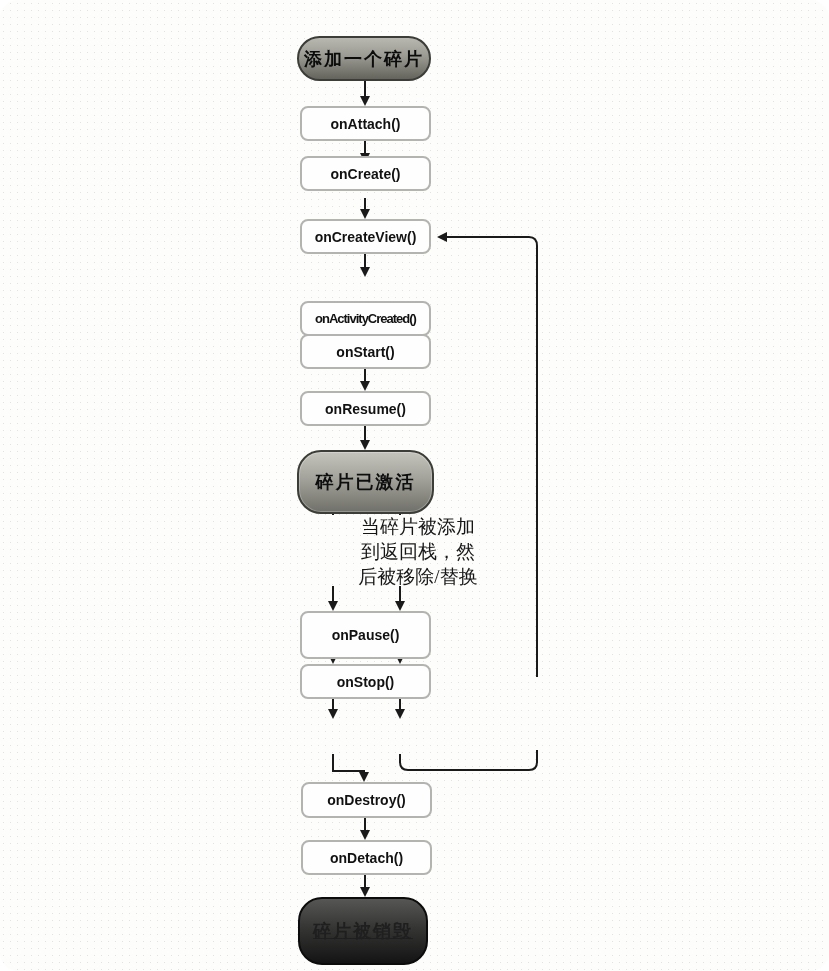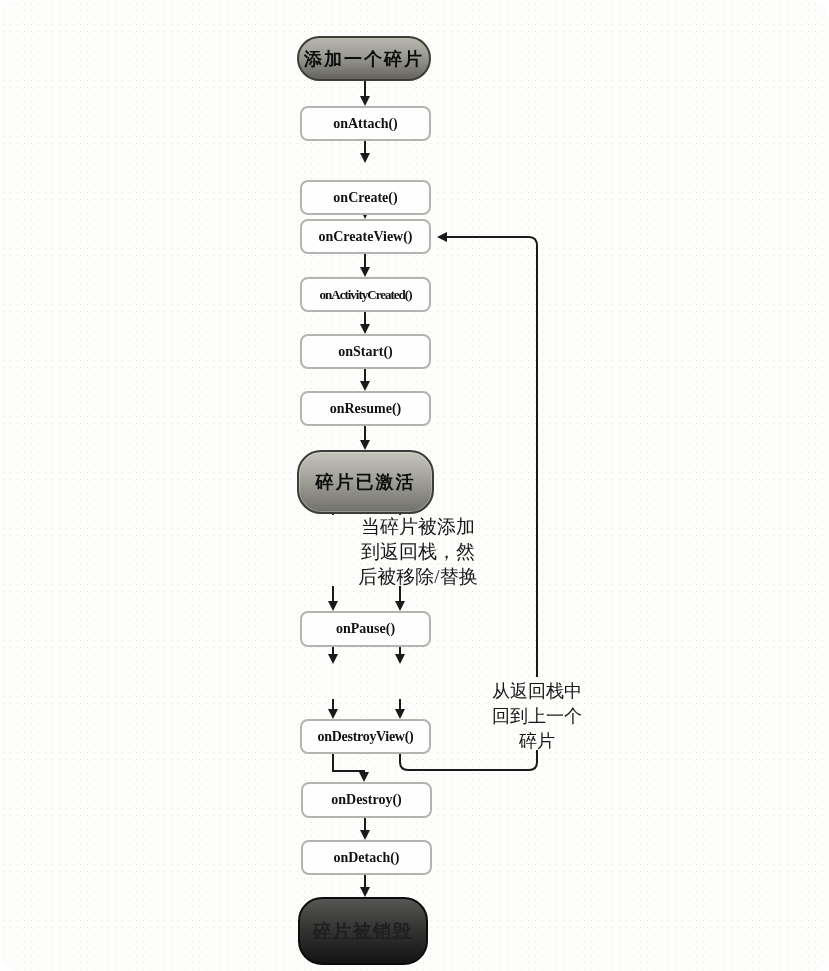--- a/index.html
+++ b/index.html
@@ -30,27 +30,27 @@
     box-sizing: border-box;
     text-align: center;
   }
   .proc {
     left: 300px;
     width: 131px;
     height: 35px;
     background: #fefefe;
     border: 2px solid #b3b3b0;
     border-radius: 8px;
-    font-family: Liberation Serif, serif;
+    font-family: Liberation Sans, sans-serif;
     font-weight: bold;
     font-size: 14px;
     color: #111;
     white-space: nowrap;
   }
-  .proc.tight { font-size: 13px; letter-spacing: -1px; }
+  .proc.tight { font-size: 13px; letter-spacing: -1px; margin-top: 24px; }
   .pill {
     border-radius: 24px;
     font-weight: bold;
     font-size: 18px;
     letter-spacing: 2px;
     border: 2px solid #3c3c38;
   }
   .pill-start {
     left: 297px; top: 36px; width: 134px; height: 45px;
     background: linear-gradient(#b8b8b0, #9a9a92 45%, #64645c);
@@ -130,48 +130,45 @@
   <div class="node pill pill-active" style="top:450px;">
     <span>碎片已激活</span>
   </div>
   <div class="node pill pill-end">
     <span>碎片被销毁</span>
   </div>
 
   <div class="node proc" style="top:106px">
     <span>onAttach()</span>
   </div>
-  <div class="node proc" style="top:180px">
+  <div class="node proc" style="top:156px">
     <span>onCreate()</span>
   </div>
   <div class="node proc" style="top:219px">
     <span>onCreateView()</span>
   </div>
   <div class="node proc tight" style="top:277px">
     <span>onActivityCreated()</span>
   </div>
   <div class="node proc" style="top:391px">
     <span>onResume()</span>
   </div>
   <div class="node proc" style="top:334px">
     <span>onStart()</span>
   </div>
-  <div class="node proc" style="top:611px;height:36px">
+  <div class="node proc" style="top:611px;height:48px">
     <span>onPause()</span>
   </div>
-  <div class="node proc" style="top:719px;letter-spacing:-0.3px">
-    <span>onDestroyView()</span>
+  <div class="node proc" style="top:664px">
+    <span>onStop()</span>
   </div>
   <div class="node proc" style="top:840px;left:301px">
     <span>onDetach()</span>
   </div>
   <div class="node proc" style="top:782px;left:301px;height:36px">
     <span>onDestroy()</span>
   </div>
 
   <div class="annotation ann-right">当碎片被添加
 到返回栈，然
 后被移除/替换</div>
-  <div class="annotation ann-backstack">从返回栈中
-回到上一个
-碎片</div>
 
 </div>
 
 </body></html>

